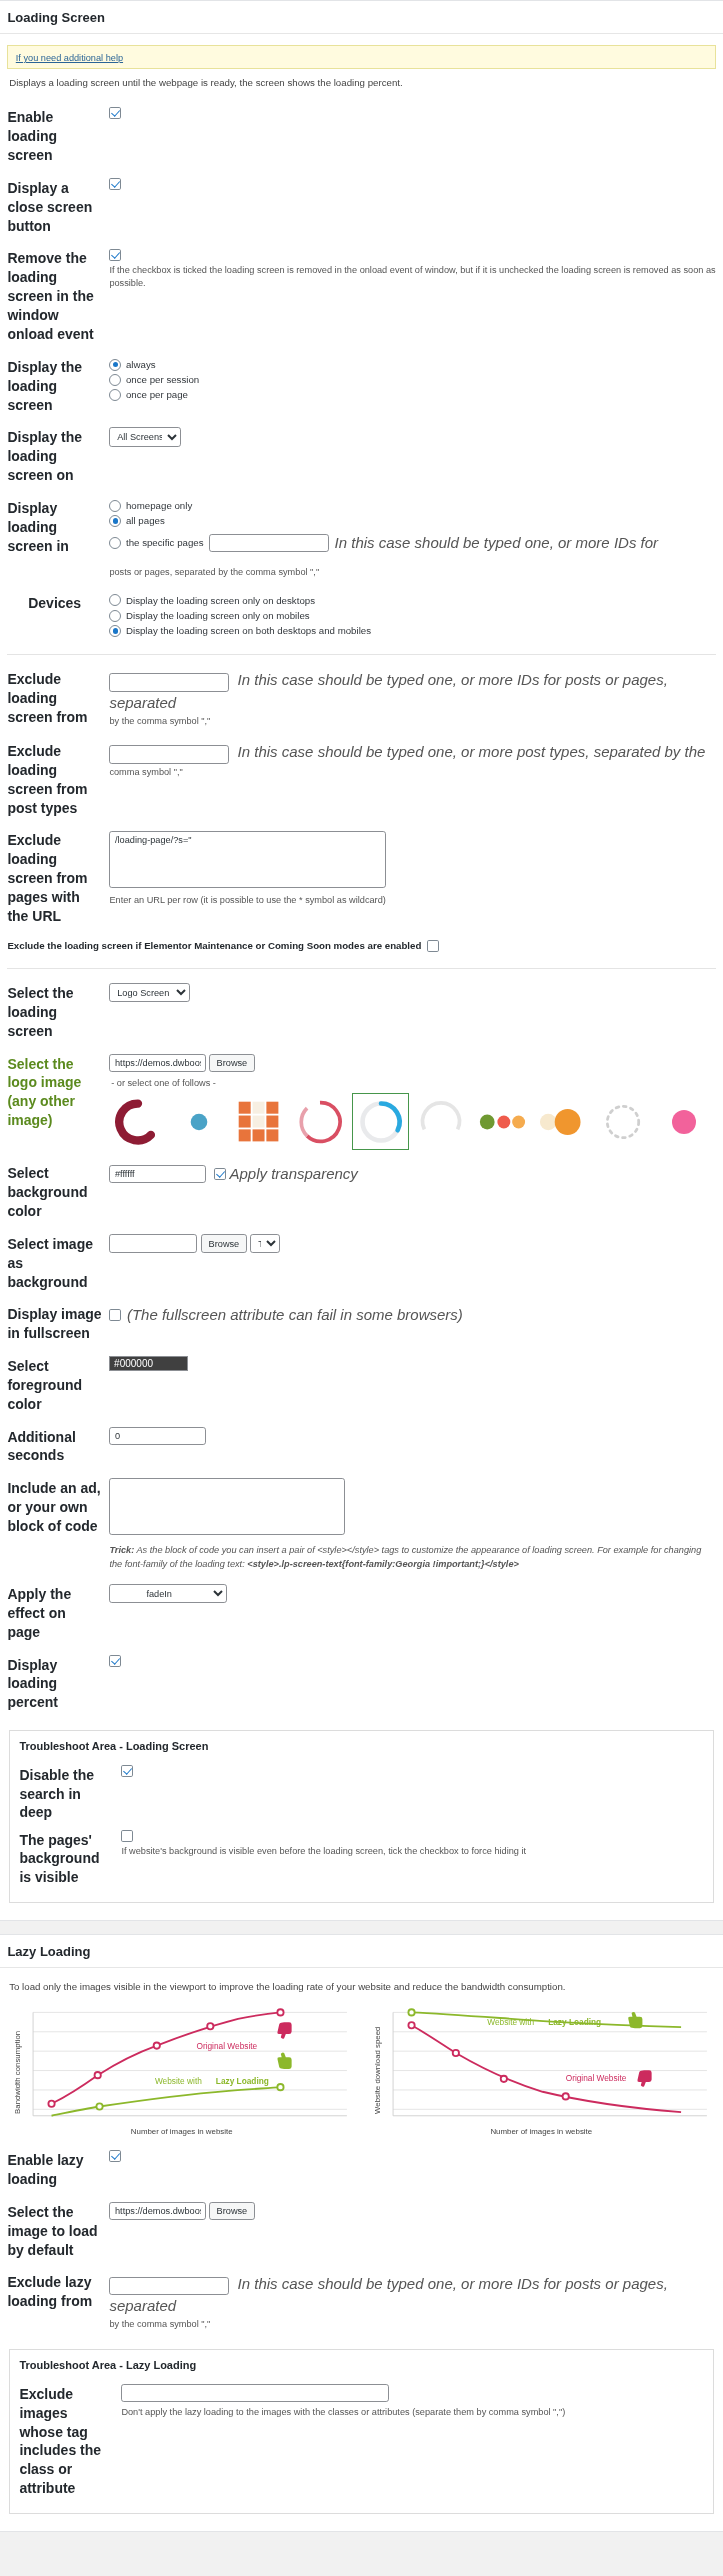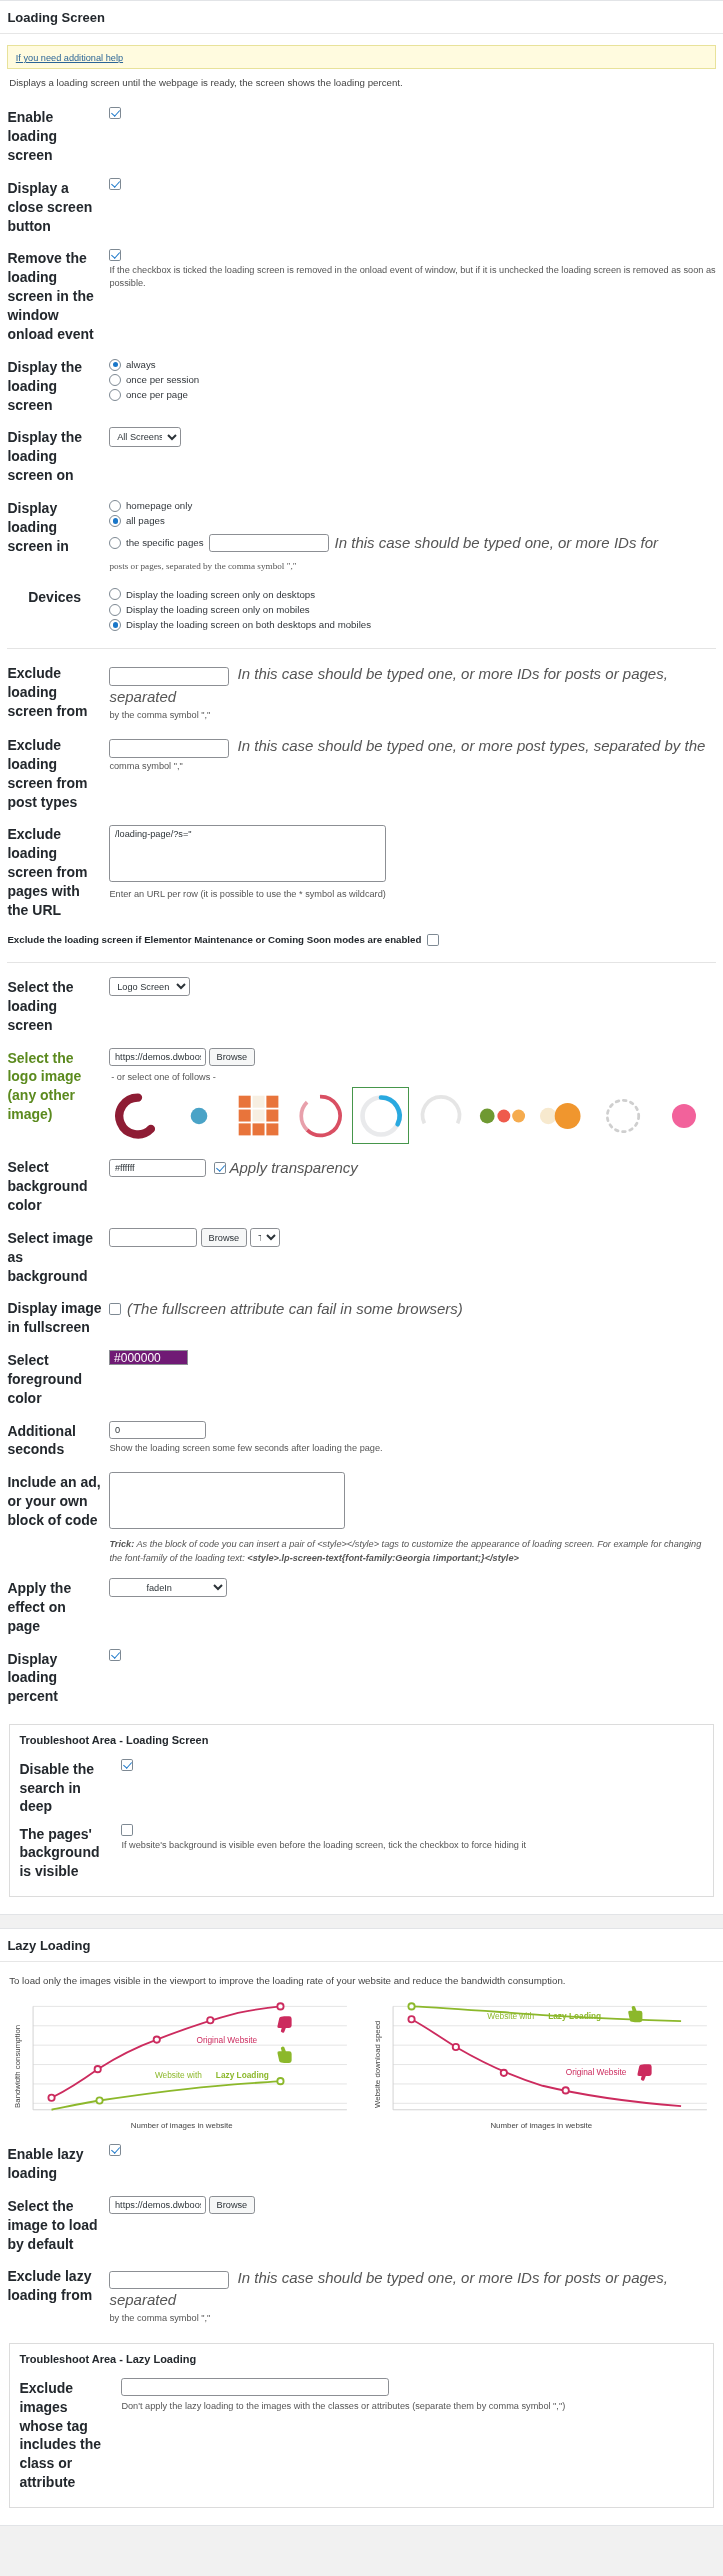--- a/index.html
+++ b/index.html
@@ -169,25 +169,25 @@
     color:#2c3338;
     padding: 3.7px 4.6px;
     resize: none;
   }
   .ta-url { width: 277px; height: 57px; }
   .ta-code { width: 236px; height: 57px; }
 
   .colorbox {
     display:inline-block;
     width: 79px; height: 14.8px;
-    background:#701a75;
+    background:#404040;
     border:0.9px solid #8c8f94;
     vertical-align: middle;
     color:#fff;
-    font-size:12px;
+    font-size:10px;
     line-height:14.8px;
     padding-left:3.7px;
   }
 
   hr.sep { border:none; border-top:0.9px solid #e4e4e4; margin: 9.2px 0 7.4px 0; }
 
   
   .gallery-note { font-size: 9.2px; color:#555; margin: 4.6px 0 3.7px 1.8px; }
   .gallery { display:flex; flex-wrap: wrap; gap: 3.7px; align-items:center; }
   .thumb {
@@ -293,21 +293,21 @@
           <div class="radio-line">
             <input type="radio" class="rb" name="dispin" checked="" style="">
             <label>all pages</label>
           </div>
           <div class="radio-line" style="margin-top:2.8px;">
             <input type="radio" class="rb" name="dispin" style="">
             <label style="margin-right:5.5px;">the specific pages</label>
             <input type="text" class="txt w130" value="" style="">
             <span class="desc-inline" style="margin-left:5.5px;">In this case should be typed one, or more IDs for</span>
           </div>
-          <div class="desc" style="margin-top:6px;font-family:Liberation Serif, serif;">posts or pages, separated by the comma symbol ","</div>
+          <div class="desc" style="margin-top:12px;">posts or pages, separated by the comma symbol ","</div>
         </div>
       </div>
 
       <div class="row">
         <div class="lbl center">Devices</div>
         <div class="fld">
           <div class="radio-line">
             <input type="radio" class="rb" name="dev" style="">
             <label>Display the loading screen only on desktops</label>
           </div>
@@ -485,21 +485,20 @@
         <div class="lbl">Select foreground color</div>
         <div class="fld">
           <span class="colorbox">#000000</span>
         </div>
       </div>
 
       <div class="row">
         <div class="lbl">Additional seconds</div>
         <div class="fld">
           <input type="text" class="txt w105" value="0" style="">
-          <div class="desc" style="margin-top:2.8px;">Show the loading screen some few seconds after loading the page.</div>
         </div>
       </div>
 
       <div class="row">
         <div class="lbl">Include an ad, or your own block of code</div>
         <div class="fld">
           <textarea class="ta ta-code" style=""></textarea>
           <div class="desc" style="margin-top:5.5px;font-style:italic;">
             <b>Trick:</b><span> As the block of code you can insert a pair of &lt;style&gt;&lt;/style&gt; tags to customize the appearance of loading screen. For example for changing the font-family of the loading text: </span><b>&lt;style&gt;.lp-screen-text{font-family:Georgia !important;}&lt;/style&gt;</b>
           </div>

